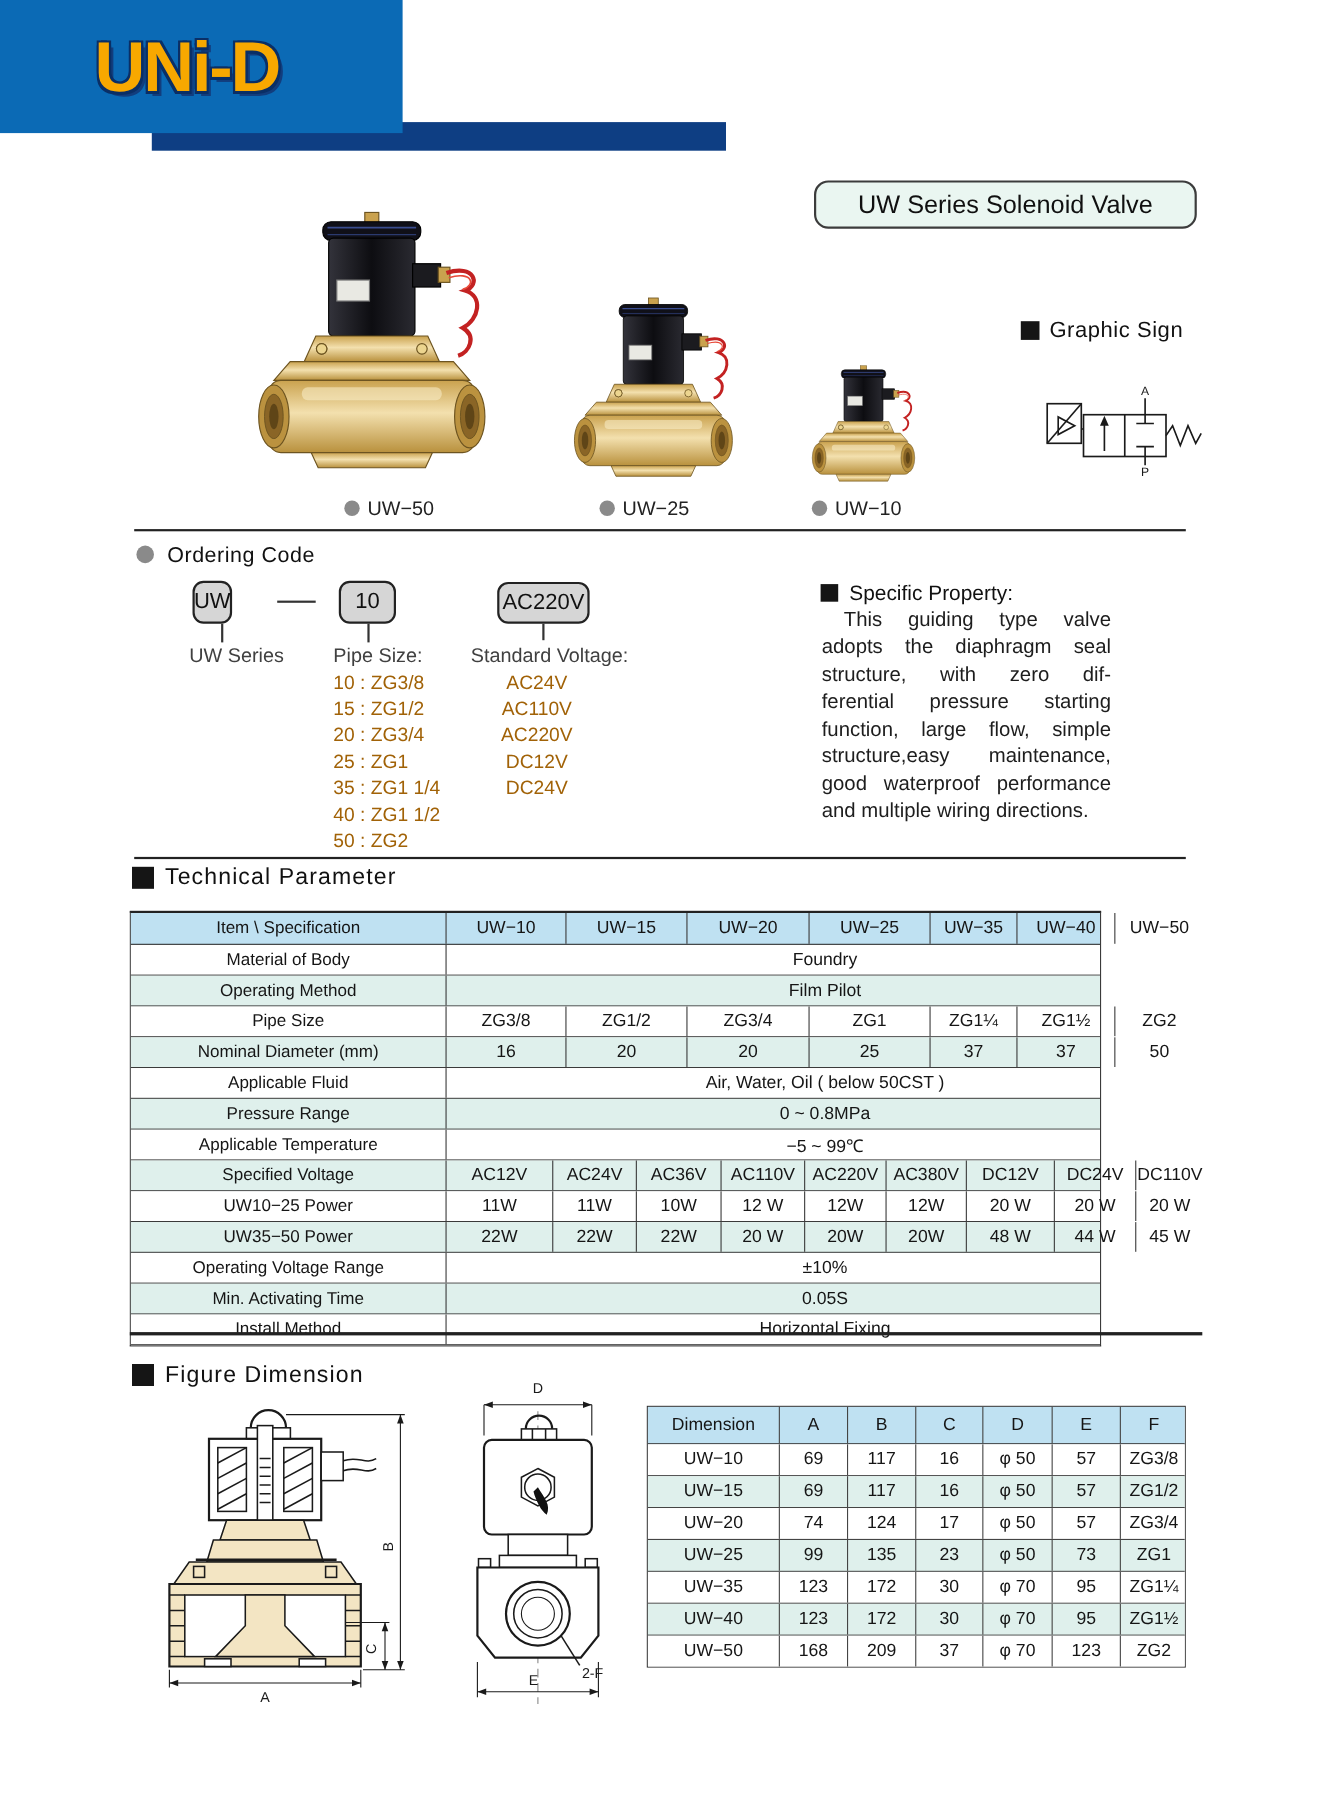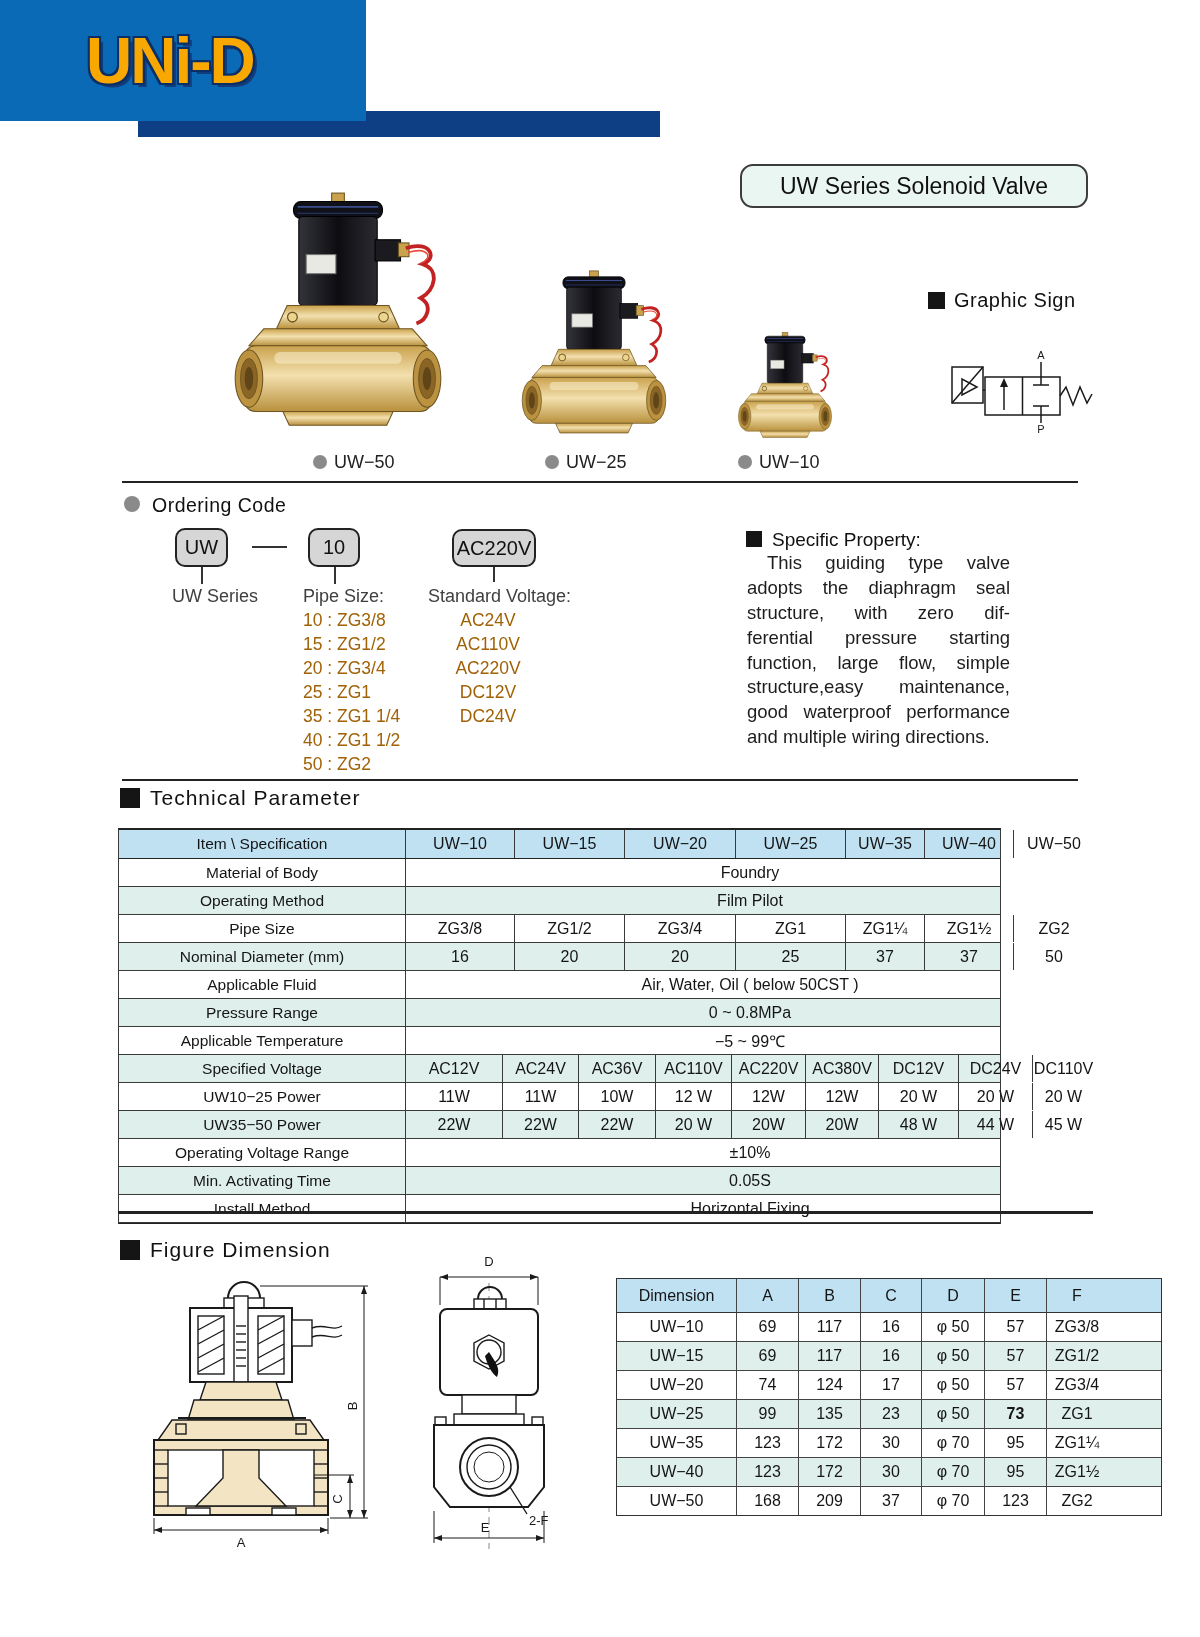--- a/index.html
+++ b/index.html
@@ -57,21 +57,21 @@
           justify-content:center;font-size:16px;color:#151515;white-space:nowrap;overflow:hidden;}
   .t-cell.last{border-right:none;}
   #tech-table{left:118px;top:828px;width:883px;border:1px solid #3a3a3a;border-top:2px solid #222;
               border-bottom:1.4px solid #222;}
   #tech-table .t-row{height:27px;}
   #tech-table .t-row.head{height:28px;}
   #tech-table .lab{font-size:15.5px;}
   .t-bottom-rule{position:absolute;left:118px;top:1211px;width:975px;height:2.6px;background:#222;}
 
   
-  #dim-table{left:616px;top:1278px;width:546px;border:1.6px solid #333;}
+  #dim-table{left:588px;top:1278px;width:490px;border:1.6px solid #333;}
   #dim-table .t-row{height:28px;border-bottom:1.2px solid #444;}
   #dim-table .t-row.head{height:33px;border-bottom:1.6px solid #333;font-size:17px;}
   #dim-table .t-row:last-child{border-bottom:none;}
   #dim-table .t-cell{border-right:1.2px solid #444;}
   #dim-table .t-cell.last{border-right:none;}
 
   svg{display:block;}
   .lineart{stroke:#1a1a1a;fill:none;stroke-width:1.5;}
 </style>
 </head>
@@ -175,21 +175,21 @@
     <polygon points="104,28 100,37 108,37" fill="#1a1a1a"></polygon>
     <text x="141" y="9" text-anchor="middle" font-size="11" fill="#1a1a1a">A</text>
     <text x="141" y="83" text-anchor="middle" font-size="11" fill="#1a1a1a">P</text>
   </svg>
 
   <div class="h-rule" style="left:122px;top:481px;width:956px;"></div>
 
   <div class="bullet" style="left:124px;top:496px;width:16px;height:16px;"></div>
   <div class="heading-sm" style="left:152px;top:494px;">Ordering Code</div>
 
-  <div class="oc-box" style="left:175px;top:528px;width:53px;height:39px;">UW</div>
+  <div class="oc-box" style="left:175px;top:528px;width:36px;height:39px;">UW</div>
   <div class="oc-dash" style="left:252px;top:546px;width:35px;"></div>
   <div class="oc-box" style="left:308px;top:528px;width:52px;height:39px;">10</div>
   <div class="oc-box" style="left:452px;top:529px;width:84px;height:38px;">AC220V</div>
 
   <div class="oc-conn" style="left:201px;top:567px;height:17px;"></div>
   <div class="oc-conn" style="left:334px;top:567px;height:17px;"></div>
   <div class="oc-conn" style="left:493px;top:567px;height:15px;"></div>
 
   <div class="oc-label" style="left:172px;top:586px;">UW Series</div>
   <div class="oc-label" style="left:303px;top:586px;">Pipe Size:</div>
@@ -477,21 +477,21 @@
         <div class="t-cell" style="flex: 0 0 63px;">φ 50</div>
         <div class="t-cell" style="flex: 0 0 62px;">57</div>
         <div class="t-cell last" style="flex: 0 0 60px;">ZG3/4</div>
       </div>
       <div class="t-row pale">
         <div class="t-cell" style="flex: 0 0 120px;">UW−25</div>
         <div class="t-cell" style="flex: 0 0 62px;">99</div>
         <div class="t-cell" style="flex: 0 0 62px;">135</div>
         <div class="t-cell" style="flex: 0 0 61px;">23</div>
         <div class="t-cell" style="flex: 0 0 63px;">φ 50</div>
-        <div class="t-cell" style="flex: 0 0 62px; font-weight: bold;">73</div>
+        <div class="t-cell" style="flex: 0 0 62px;">73</div>
         <div class="t-cell last" style="flex: 0 0 60px;">ZG1</div>
       </div>
       <div class="t-row">
         <div class="t-cell" style="flex: 0 0 120px;">UW−35</div>
         <div class="t-cell" style="flex: 0 0 62px;">123</div>
         <div class="t-cell" style="flex: 0 0 62px;">172</div>
         <div class="t-cell" style="flex: 0 0 61px;">30</div>
         <div class="t-cell" style="flex: 0 0 63px;">φ 70</div>
         <div class="t-cell" style="flex: 0 0 62px;">95</div>
         <div class="t-cell last" style="flex: 0 0 60px;">ZG1¼</div>

